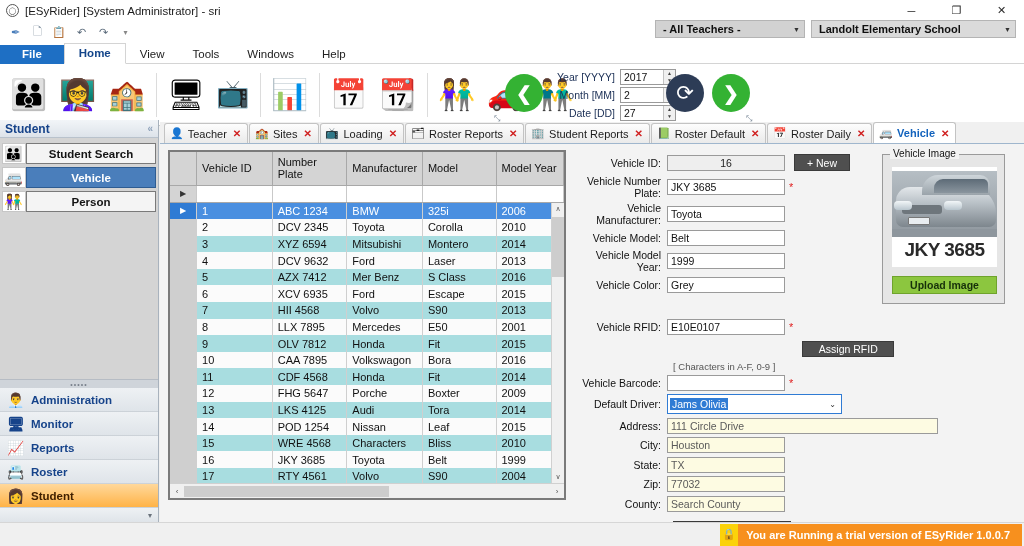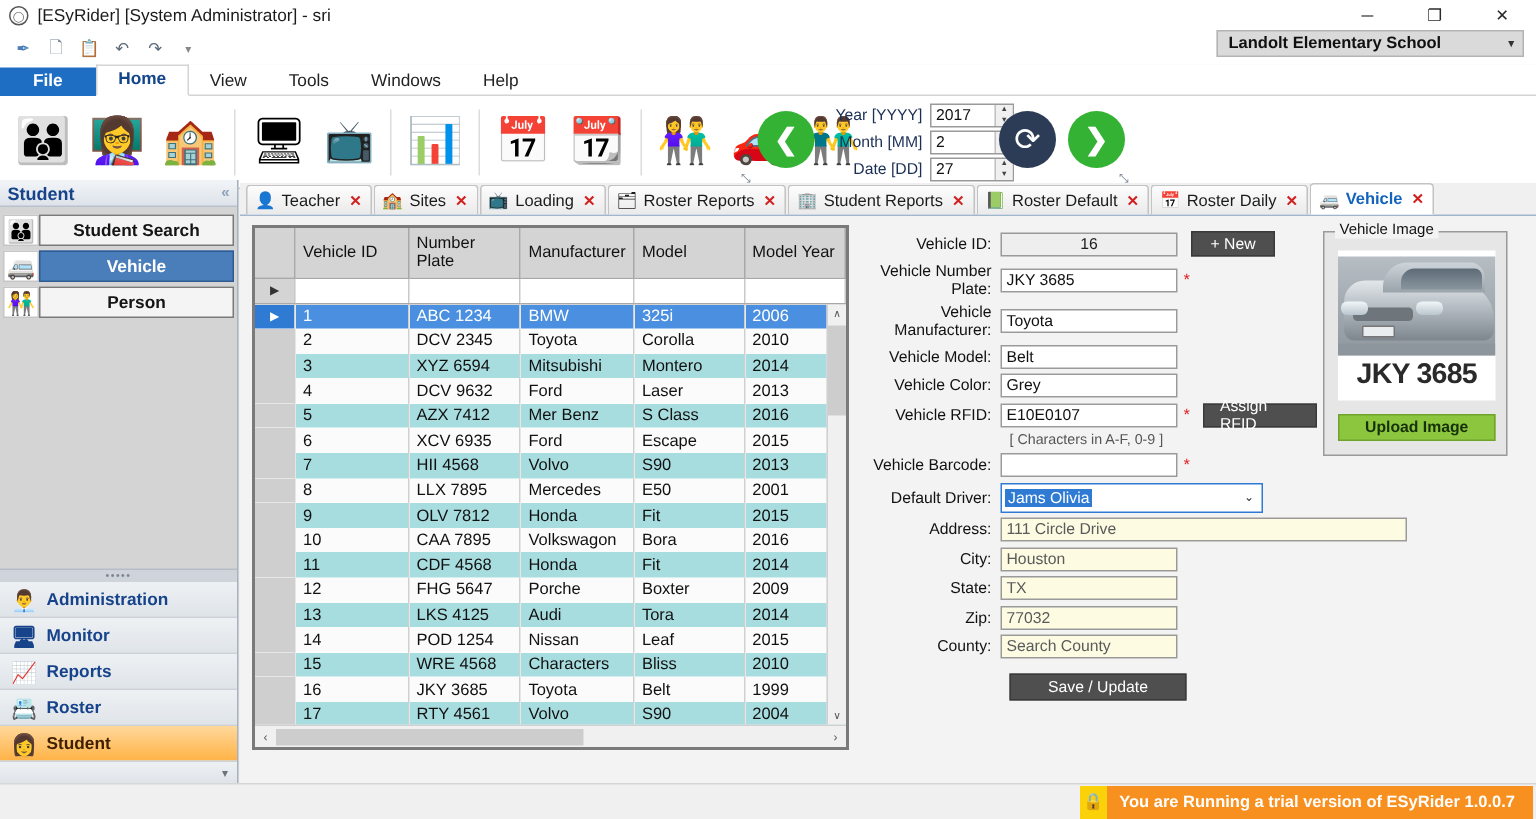--- a/index.html
+++ b/index.html
@@ -190,21 +190,21 @@
   .finp.readonly { background: #eeeeee; text-align: center; color: #222; }
   .finp.yellow { background: #fdfbe2; color: #5a5a5a; }
   .finp.addr { width: 271px; }
   .req { color: #e02020; font-size: 11px; padding-left: 4px; }
   .fbtn {
     background: #4f4f4f; color: #fff; border: 1px solid #3a3a3a;
     font-size: 10.5px; height: 16px; padding: 0 10px; display: inline-flex;
     align-items: center; justify-content: center;
   }
   .fbtn.new { width: 56px; margin-left: 9px; height: 17px; }
-  .fbtn.rfid { width: 76px; margin-left: 9px; }
+  .fbtn.rfid { width: 92px; margin-left: 9px; margin-top: 45px; }
   .fbtn.save { width: 118px; height: 18px; margin-left: 101px; margin-top: 6px; }
   .hint { font-size: 9.5px; color: #555; margin: 0 0 3px 101px; }
   .fsel {
     width: 175px; height: 20px; border: 1px solid #2f7bd4; background: #fff;
     display: flex; align-items: center; padding: 0 2px; font-size: 10.5px;
   }
   .fsel .selval { background: #2f7bd4; color: #fff; padding: 0 2px; }
   .fsel .cv { margin-left: auto; font-size: 8px; color: #333; padding-right: 3px; }
 
   
@@ -303,20 +303,24 @@
   <div class="menubar">
     <div class="mtab file">File</div>
     <div class="mtab active">Home</div>
     <div class="mtab">View</div>
     <div class="mtab">Tools</div>
     <div class="mtab">Windows</div>
     <div class="mtab">Help</div>
   </div>
 
   <div class="topsel">
+    <div class="selbox teachers">
+      <span class="lab">- All Teachers -</span>
+      <span class="arw">▼</span>
+    </div>
     <div class="selbox school">
       <span class="lab">Landolt Elementary School</span>
       <span class="arw">▼</span>
     </div>
   </div>
 
   <div class="ribbon">
     <div class="rgroup">
       <div class="ricon">👪</div>
       <div class="ricon">👩‍🏫</div>
@@ -693,20 +697,24 @@
       <div class="frow">
         <span class="flab">Vehicle Manufacturer:</span>
         <span class="finp">Toyota</span>
       </div>
 
       <div class="frow">
         <span class="flab">Vehicle Model:</span>
         <span class="finp">Belt</span>
       </div>
 
+      <div class="frow">
+        <span class="flab">Vehicle Model Year:</span>
+        <span class="finp">1999</span>
+      </div>
 
       <div class="frow">
         <span class="flab">Vehicle Color:</span>
         <span class="finp">Grey</span>
       </div>
 
       <div class="frow">
         <span class="flab">Vehicle RFID:</span>
         <span class="finp">E10E0107</span>
         <span class="req">*</span>

